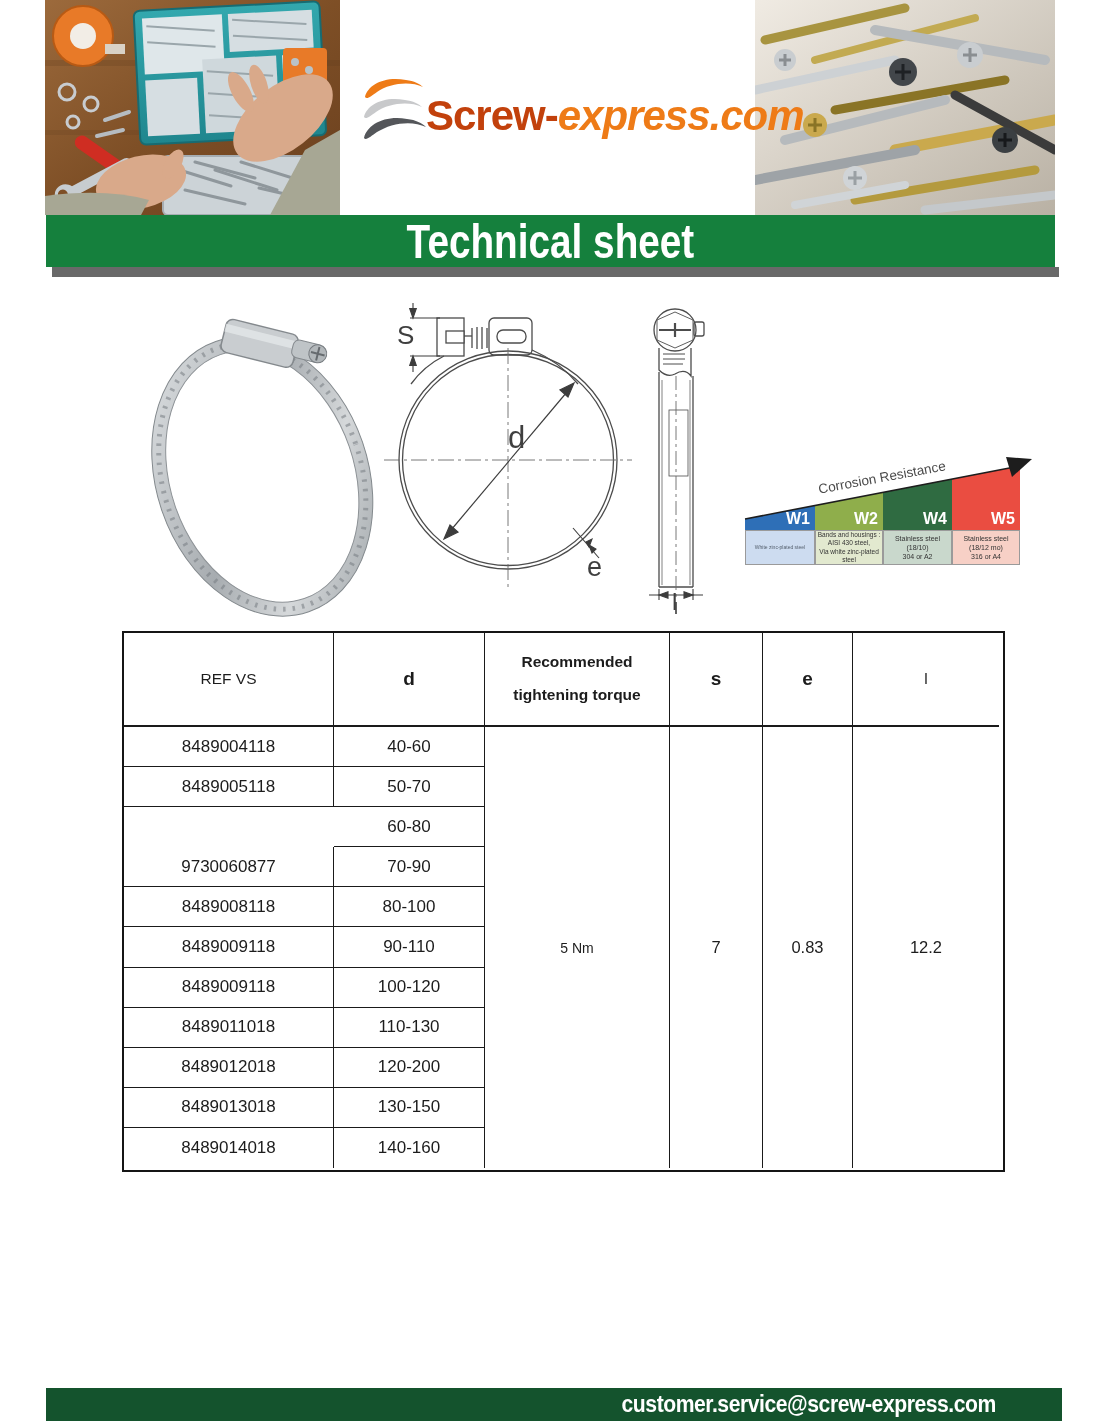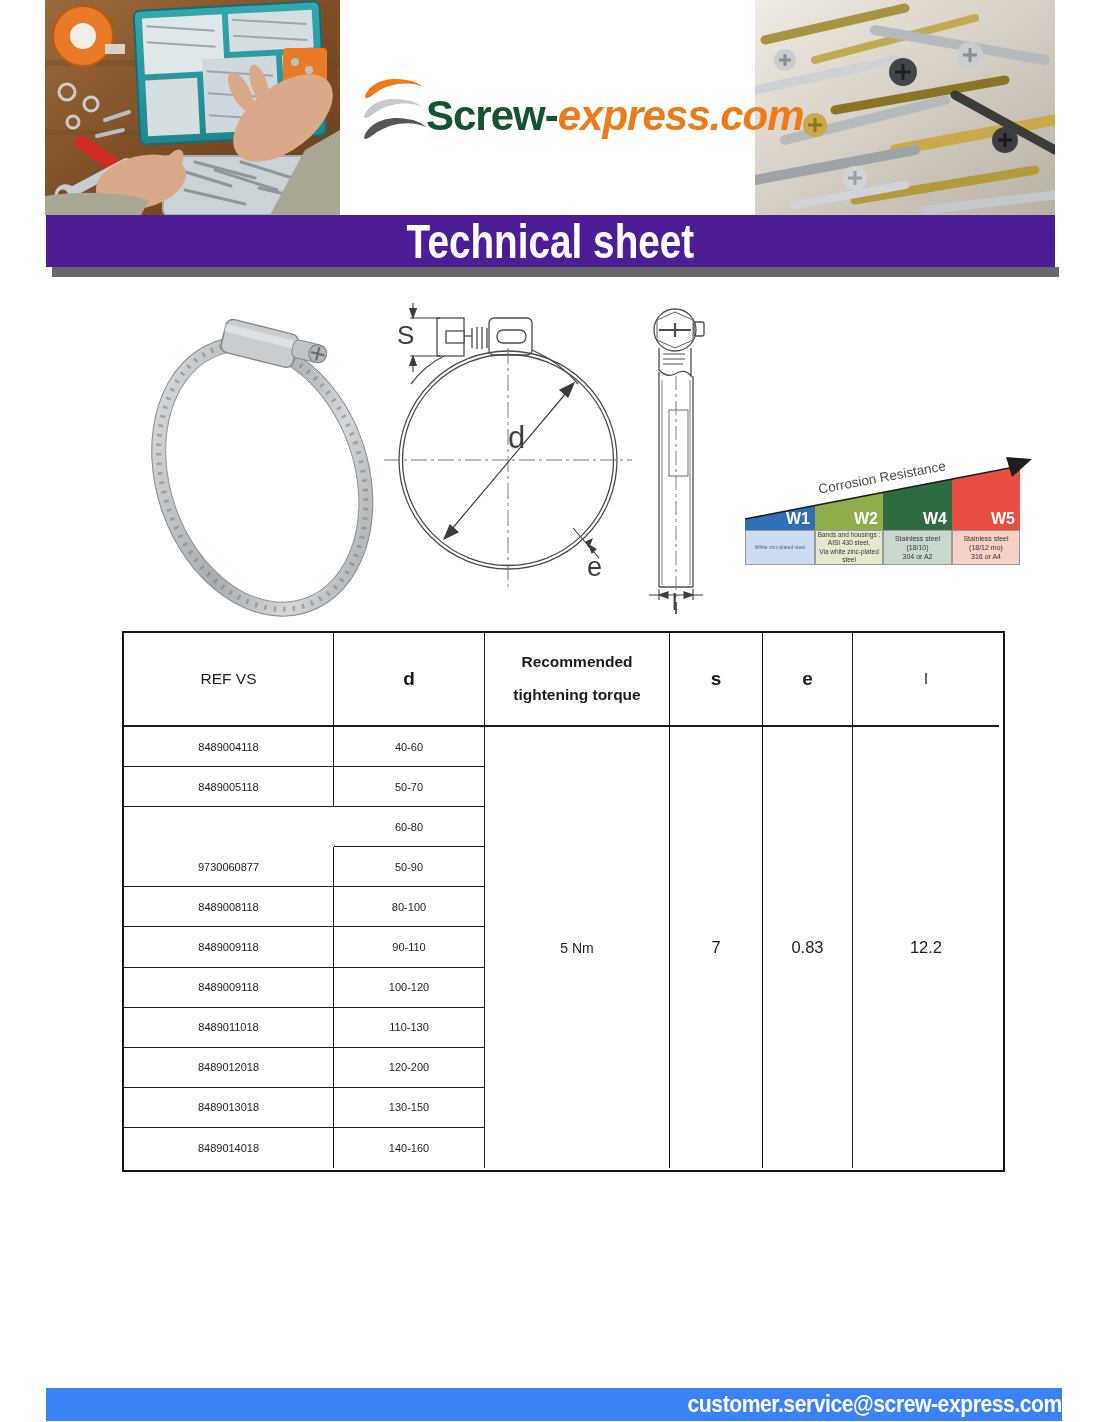--- a/index.html
+++ b/index.html
@@ -7,25 +7,25 @@
         font-family:"Liberation Sans",sans-serif;color:#1c1c1c;}
   .abs{position:absolute;}
 
   
   #photo-left{left:45px;top:0;width:295px;height:215px;}
   #photo-right{left:755px;top:0;width:300px;height:215px;}
   #logo{left:360px;top:55px;width:390px;height:105px;}
   #logo-swoosh{position:absolute;left:2px;top:20px;width:68px;height:66px;}
   #logo-text{position:absolute;left:66px;top:33px;height:56px;display:flex;align-items:center;
              font-size:42px;font-weight:bold;letter-spacing:-1px;white-space:nowrap;}
-  #logo-text .prefix{color:#14532d;}
+  #logo-text .prefix{color:#c2410c;}
   #logo-text .suffix{color:#ee7b17;font-style:italic;}
 
   
-  #banner{left:46px;top:215px;width:1009px;height:52px;background:#4c1d95;
+  #banner{left:46px;top:215px;width:1009px;height:52px;background:#15803d;
           display:flex;align-items:center;justify-content:center;}
   #banner .t{color:#ffffff;font-size:44px;font-weight:bold;letter-spacing:0px;
              transform:scale(0.88,1.1);white-space:nowrap;}
   #banner-shadow{left:52px;top:267px;width:1007px;height:10px;background:#696969;}
 
   
   #figures{left:100px;top:290px;width:680px;height:340px;}
   #figures svg{position:absolute;}
   .dim-label{position:absolute;color:#3f3f3f;font-family:"Liberation Sans",sans-serif;}
 
@@ -52,28 +52,28 @@
   
   #spec-table{left:122px;top:631px;width:883px;height:541px;border:2.5px solid #151515;
               box-sizing:border-box;display:grid;
               grid-template-columns:210px 151px 185px 93px 90px 146px;
               grid-template-rows:94px repeat(11,40.1px);}
   #spec-table .cell{display:flex;align-items:center;justify-content:center;box-sizing:border-box;}
   .vline{border-right:1.5px solid #1a1a1a;}
   .th{border-bottom:2px solid #1a1a1a;font-size:15.5px;text-align:center;}
   .th.sym{font-size:19px;font-weight:bold;}
   .th-torque{line-height:2.1;width:130px;}
-  .td{font-size:11px;}
+  .td{font-size:17px;}
   .td.rsep{border-bottom:1.8px solid #1a1a1a;}
   .td-torque{font-size:14px;}
   .td-num{font-size:16.5px;}
 
   
-  #footer{left:46px;top:1388px;width:1016px;height:33px;background:#3b82f6;
-          display:flex;align-items:center;justify-content:flex-end;
+  #footer{left:46px;top:1388px;width:1016px;height:33px;background:#14532d;
+          display:flex;align-items:center;justify-content:flex-end;padding-right:66px;
           box-sizing:border-box;}
   #footer .t{color:#ffffff;font-weight:bold;font-size:23px;letter-spacing:-0.5px;
              transform:scale(0.92,1.05);transform-origin:right center;white-space:nowrap;}
 </style>
 </head>
 <body>
 
 <div id="page">
 
   <svg id="photo-left" class="abs" viewBox="0 0 295 215">
@@ -385,21 +385,21 @@
     <div class="cell td rsep vline" style="grid-column:1;grid-row:7;">8489009118</div>
     <div class="cell td rsep vline" style="grid-column:1;grid-row:8;">8489009118</div>
     <div class="cell td rsep vline" style="grid-column:1;grid-row:9;">8489011018</div>
     <div class="cell td rsep vline" style="grid-column:1;grid-row:10;">8489012018</div>
     <div class="cell td rsep vline" style="grid-column:1;grid-row:11;">8489013018</div>
     <div class="cell td vline" style="grid-column:1;grid-row:12;">8489014018</div>
 
     <div class="cell td rsep vline" style="grid-column:2;grid-row:2;">40-60</div>
     <div class="cell td rsep vline" style="grid-column:2;grid-row:3;">50-70</div>
     <div class="cell td rsep vline" style="grid-column:2;grid-row:4;">60-80</div>
-    <div class="cell td rsep vline" style="grid-column:2;grid-row:5;">50-90</div>
+    <div class="cell td rsep vline" style="grid-column:2;grid-row:5;">70-90</div>
     <div class="cell td rsep vline" style="grid-column:2;grid-row:6;">80-100</div>
     <div class="cell td rsep vline" style="grid-column:2;grid-row:7;">90-110</div>
     <div class="cell td rsep vline" style="grid-column:2;grid-row:8;">100-120</div>
     <div class="cell td rsep vline" style="grid-column:2;grid-row:9;">110-130</div>
     <div class="cell td rsep vline" style="grid-column:2;grid-row:10;">120-200</div>
     <div class="cell td rsep vline" style="grid-column:2;grid-row:11;">130-150</div>
     <div class="cell td vline" style="grid-column:2;grid-row:12;">140-160</div>
 
     <div class="cell td td-torque vline" style="grid-column:3;grid-row:2/13;">5 Nm</div>
     <div class="cell td td-num vline" style="grid-column:4;grid-row:2/13;">7</div>

